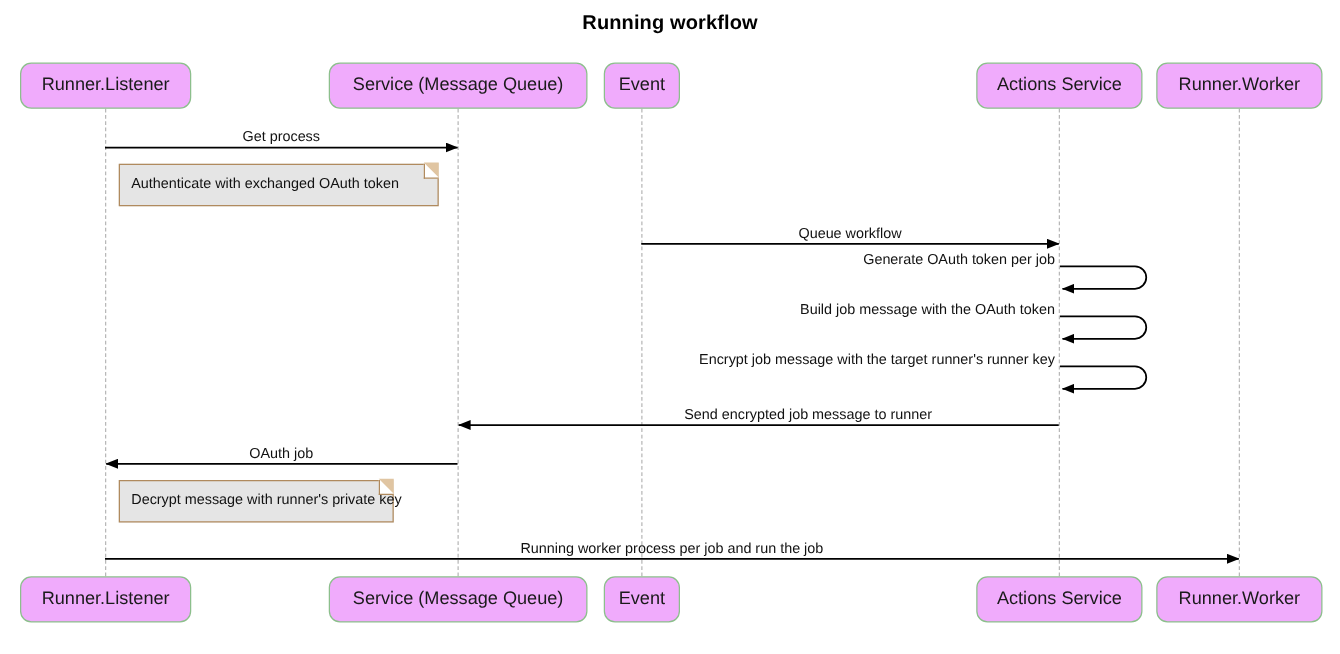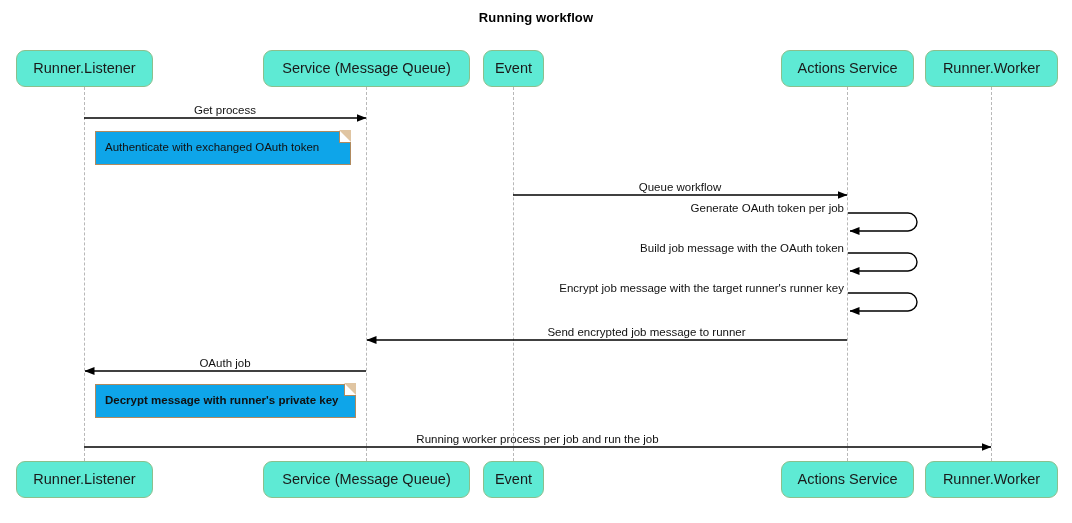--- a/index.html
+++ b/index.html
@@ -18,34 +18,34 @@
     position: relative;
     width: 1072px;
     height: 523px;
   }
   #title {
     position: absolute;
     left: 0;
     top: 10px;
     width: 1072px;
     text-align: center;
-    font-size: 13px;
+    font-size: 16px;
     font-weight: bold;
     color: #000;
     letter-spacing: 0.1px;
   }
   .lifeline {
     position: absolute;
     width: 0;
     border-left: 1px dashed #b8b8b8;
   }
   .participant {
     position: absolute;
     box-sizing: border-box;
-    background: #5eead4;
+    background: #f0abfc;
     border: 1px solid #8cbf8c;
     border-radius: 9px;
     display: flex;
     align-items: center;
     justify-content: center;
     font-size: 14.5px;
     color: #1a1a1a;
     white-space: nowrap;
     line-height: 1;
   }
@@ -58,21 +58,21 @@
   }
   .msg-label.center {
     text-align: center;
   }
   .msg-label.right {
     text-align: left;
   }
   .note {
     position: absolute;
     box-sizing: border-box;
-    background: #0ea5e9;
+    background: #e5e5e5;
     border: 1px solid #b08a5e;
     font-size: 11.5px;
     color: #111;
     display: flex;
     align-items: center;
     white-space: nowrap;
     padding-left: 9px;
     line-height: 1;
   }
   .note-fold {
@@ -185,19 +185,19 @@
       <div class="msg-label center" style="left: 366px; width: 481px; top: 327px; padding-left: 40px;">Send encrypted job message to runner</div>
       <div class="msg-label center" style="left: 84px; width: 282px; top: 358px;">OAuth job</div>
       <div class="msg-label center" style="left: 84px; width: 907px; top: 434px;">Running worker process per job and run the job</div>
     </div>
 
   <div id="notes">
       <div class="note" style="left: 95px; top: 131px; width: 256px; height: 34px;">
         <span>Authenticate with exchanged OAuth token</span>
         <span class="note-fold"></span>
       </div>
-      <div class="note" style="left: 95px; top: 384px; width: 261px; height: 34px; font-weight: bold;">
+      <div class="note" style="left: 95px; top: 384px; width: 220px; height: 34px;">
         <span>Decrypt message with runner's private key</span>
         <span class="note-fold"></span>
       </div>
     </div>
 
 </div>
 
 </body></html>

